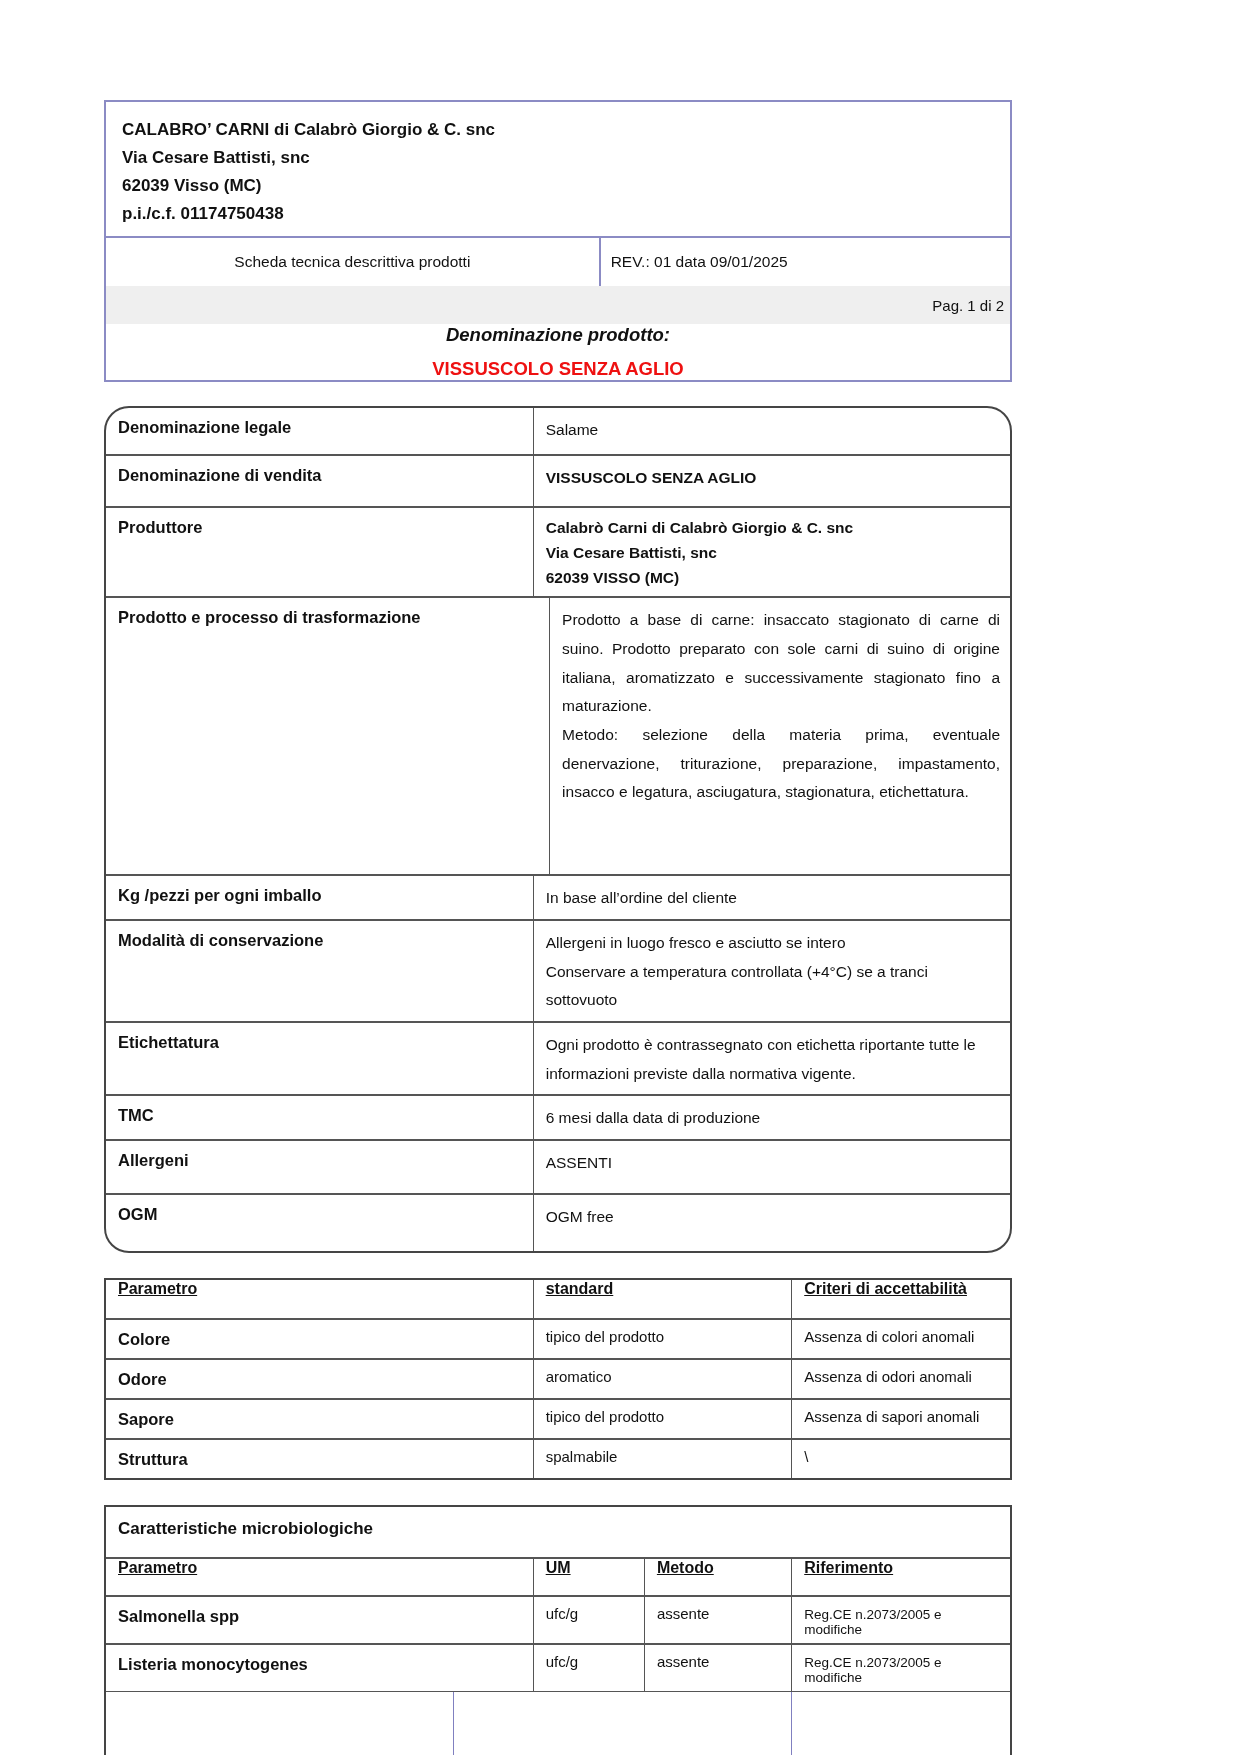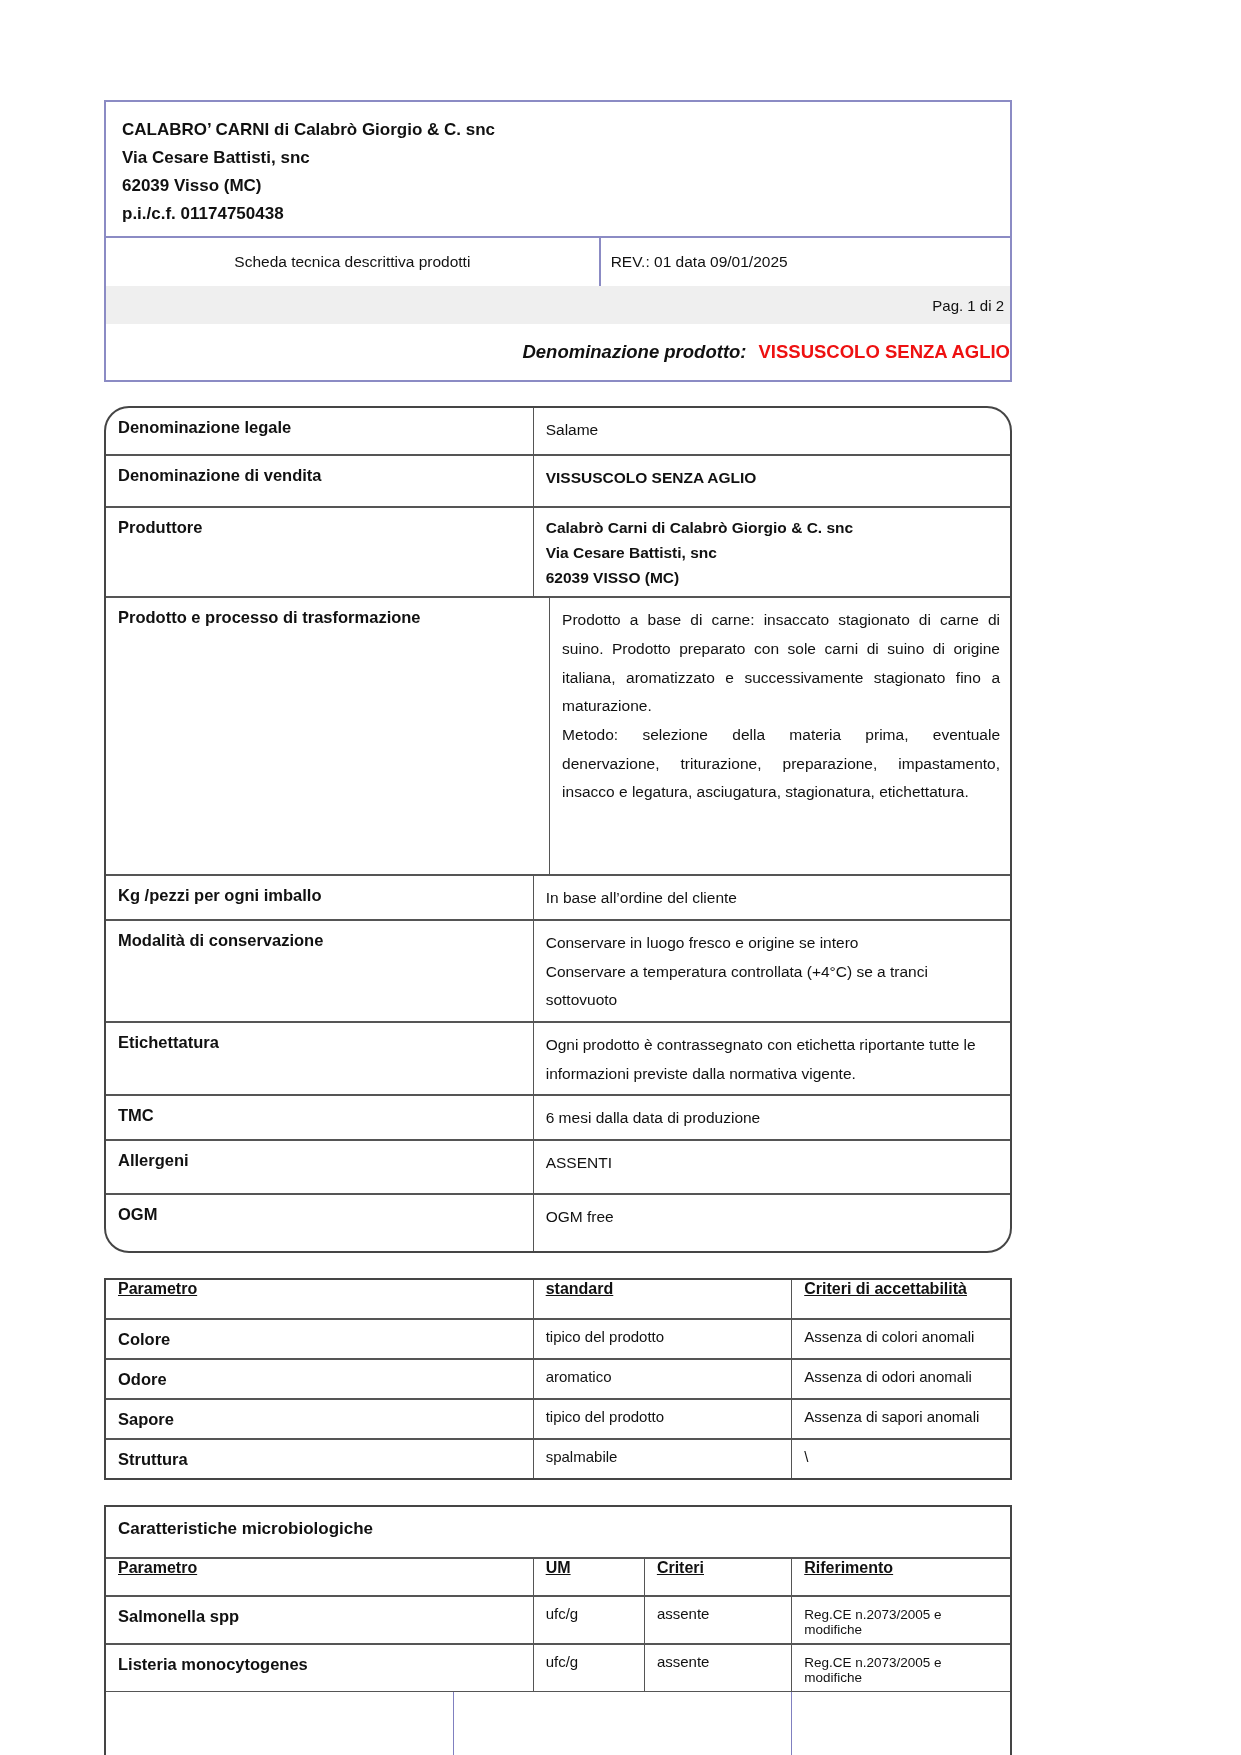--- a/index.html
+++ b/index.html
@@ -11,22 +11,22 @@
   .header-box { border:2px solid #8b8bc4; margin-bottom:24px; }
   .company-block { min-height:125px; padding:14px 16px 8px 16px; }
   .company-block div { font-size:17px; font-weight:bold; line-height:28px; }
   .doc-row { display:flex; border-top:2px solid #8b8bc4; min-height:50px; }
   .doc-title-cell { width:54.5%; display:flex; align-items:center; justify-content:center;
                     font-size:15.5px; }
   .rev-cell { width:45.5%; border-left:2px solid #8b8bc4; display:flex; align-items:center;
               padding-left:10px; font-size:15.5px; }
   .pag-row { min-height:38px; background:#efefef; display:flex; align-items:center;
              justify-content:flex-end; padding-right:6px; font-size:15px; }
-  .title-row { min-height:56px; display:flex; align-items:center; justify-content:flex-end;
-               gap:12px; font-size:18.5px; background:#fff; }
+  .title-row { min-height:56px; display:flex; align-items:center; justify-content:center;
+               gap:12px; font-size:18.5px; background:#fff;flex-direction:column; }
   .title-label { font-weight:bold; font-style:italic; color:#111; }
   .title-value { font-weight:bold; color:#ee1111; }
 
   
   .tbl { border:2px solid #454545; }
   .trow { display:flex; border-top:2px solid #555555; }
   .trow:first-child { border-top:none; }
   .cell { padding:6px 10px 6px 12px; }
   .cell + .cell { border-left:1.5px solid #555555; }
   .lbl { width:47.2%; font-size:16.5px; font-weight:bold; line-height:1.45; padding-top:8px; }
@@ -124,21 +124,21 @@
     <div class="trow h-r4">
       <div class="cell lbl">Kg /pezzi per ogni imballo</div>
       <div class="cell val">
         <div>In base all’ordine del cliente</div>
       </div>
     </div>
 
     <div class="trow h-r5">
       <div class="cell lbl">Modalità di conservazione</div>
       <div class="cell val">
-        <div>Conservare in luogo fresco e origine se intero</div>
+        <div>Allergeni in luogo fresco e asciutto se intero</div>
         <div>Conservare a temperatura controllata (+4°C) se a tranci sottovuoto</div>
       </div>
     </div>
 
     <div class="trow h-r6">
       <div class="cell lbl">Etichettatura</div>
       <div class="cell val">
         <div>Ogni prodotto è contrassegnato con etichetta riportante tutte le informazioni previste dalla normativa vigente.</div>
       </div>
     </div>
@@ -194,21 +194,21 @@
     </div>
   </div>
 
   <div class="tbl block">
     <div class="trow">
       <div class="micro-title" style="width:100%">Caratteristiche microbiologiche</div>
     </div>
     <div class="trow mic-row">
       <div class="cell mic-c1 hdr-cell">Parametro</div>
       <div class="cell mic-c2 hdr-cell">UM</div>
-      <div class="cell mic-c3 hdr-cell">Criteri</div>
+      <div class="cell mic-c3 hdr-cell">Metodo</div>
       <div class="cell mic-c4 hdr-cell">Riferimento</div>
     </div>
     <div class="trow mic-row">
       <div class="cell mic-c1 lbl" style="width:47.2%">Salmonella spp</div>
       <div class="cell mic-c2 mic-val">ufc/g</div>
       <div class="cell mic-c3 mic-val">assente</div>
       <div class="cell mic-c4 mic-ref">Reg.CE n.2073/2005 e modifiche</div>
     </div>
     <div class="trow mic-row">
       <div class="cell mic-c1 lbl" style="width:47.2%">Listeria monocytogenes</div>

